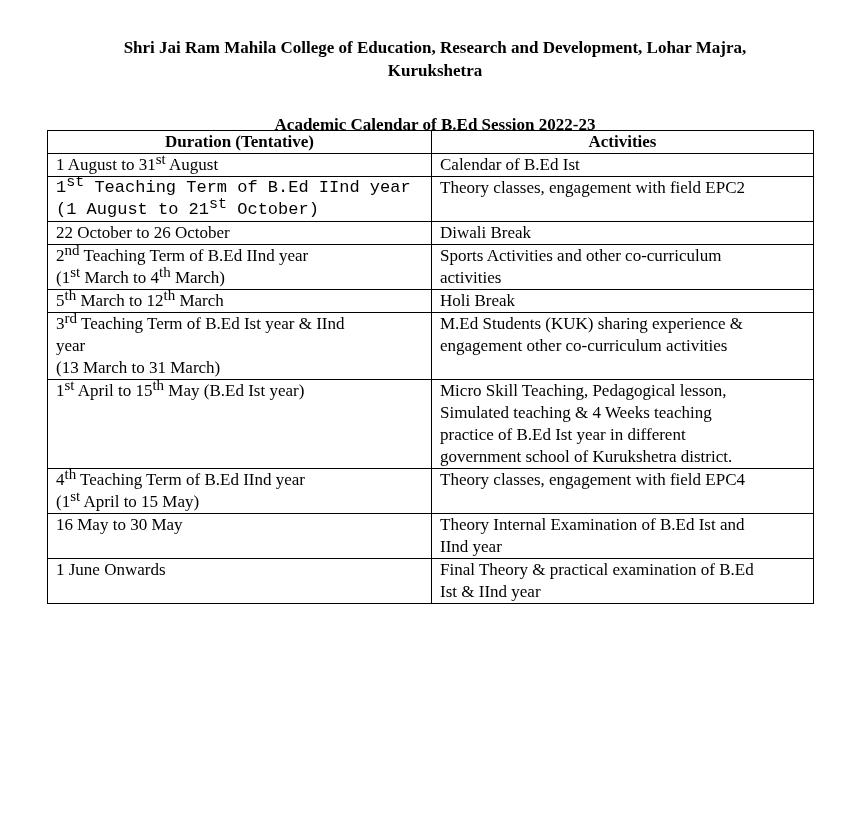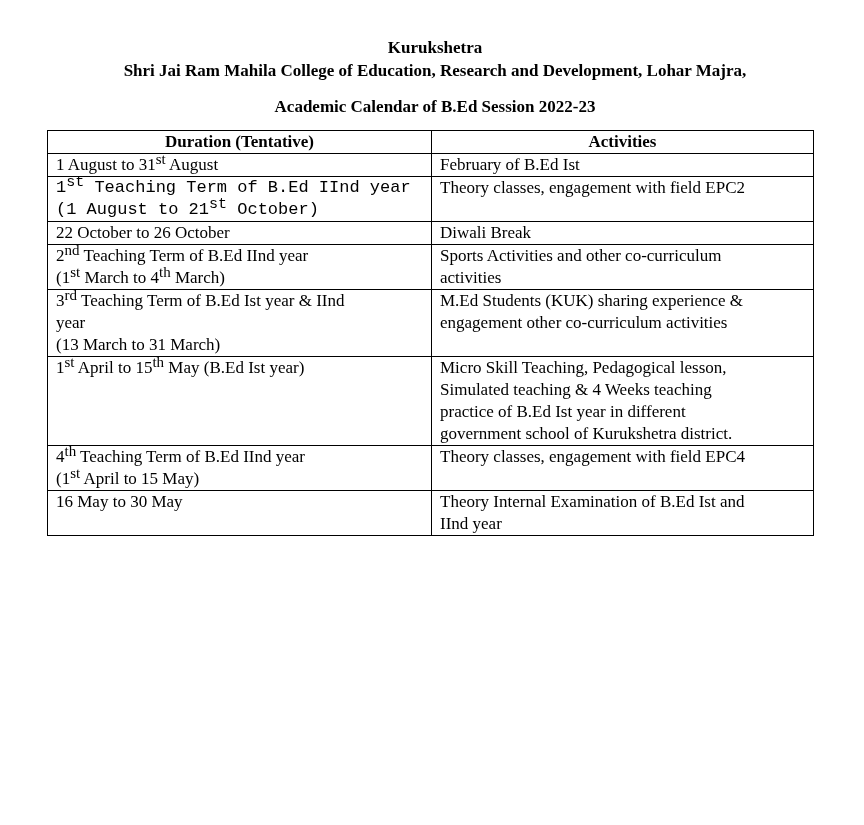--- a/index.html
+++ b/index.html
@@ -5,63 +5,63 @@
   html, body { margin: 0; padding: 0; background: #ffffff; }
   body {
     width: 864px; height: 825px; position: relative; overflow: hidden;
     font-family: "Liberation Serif", "DejaVu Serif", serif; color: #000;
   }
   .title {
     position: absolute; left: 40px; width: 790px; text-align: center;
     font-weight: bold; font-size: 17px; line-height: 23px;
   }
   #t1 { top: 36px; }
-  #t2 { top: 95px; }
+  #t2 { top: 113px; }
   table {
     position: absolute; left: 47px; top: 130px;
     width: 766px; border-collapse: collapse; table-layout: fixed;
     font-size: 17px; line-height: 22px;
   }
   col.c1 { width: 384px; }
   col.c2 { width: 382px; }
   th, td {
     border: 1.3px solid #000; vertical-align: top; text-align: left;
     padding: 0 0 0 8px; overflow: hidden;
   }
   th { font-weight: bold; text-align: center; padding: 0; height: 22px; }
   td .line { display: block; white-space: nowrap; }
   sup { font-size: 15px; line-height: 0; vertical-align: 6px; }
 </style>
 </head>
 <body>
 
 <div id="t1" class="title">
+  <div>Shri Jai Ram Mahila College of Education, Research and Development, Lohar Majra,</div>
   <div>Kurukshetra</div>
-  <div>Shri Jai Ram Mahila College of Education, Research and Development, Lohar Majra,</div>
 </div>
 <div id="t2" class="title">Academic Calendar of B.Ed Session 2022-23</div>
 
 <table>
   <colgroup>
       <col class="c1">
       <col class="c2">
     </colgroup>
   <thead>
     <tr>
       <th>Duration (Tentative)</th>
       <th>Activities</th>
     </tr>
   </thead>
   <tbody id="tbody">
       <tr style="height: 23px;">
         <td style="height: 22px;">
           <span class="line"><span>1 August to 31</span><sup>st</sup><span> August</span></span>
         </td>
         <td style="height: 22px;">
-          <span class="line"><span>February of B.Ed Ist</span></span>
+          <span class="line"><span>Calendar of B.Ed Ist</span></span>
         </td>
       </tr>
       <tr style="height: 44px;">
         <td style="height: 43px; font-family: Liberation Mono, monospace;">
           <span class="line"><span>1</span><sup>st</sup><span> Teaching Term of B.Ed IInd year</span></span>
           <span class="line"><span>(1 August to 21</span><sup>st</sup><span>  October)</span></span>
         </td>
         <td style="height: 43px;">
           <span class="line"><span>Theory classes, engagement with field EPC2</span></span>
         </td>
@@ -75,20 +75,28 @@
         </td>
       </tr>
       <tr style="height: 45px;">
         <td style="height: 44px;">
           <span class="line"><span>2</span><sup>nd</sup><span> Teaching Term of B.Ed IInd year</span></span>
           <span class="line"><span>(1</span><sup>st</sup><span> March to 4</span><sup>th</sup><span> March)</span></span>
         </td>
         <td style="height: 44px;">
           <span class="line"><span>Sports Activities and other co-curriculum</span></span>
           <span class="line"><span>activities</span></span>
+        </td>
+      </tr>
+      <tr style="height: 22px;">
+        <td style="height: 21px;">
+          <span class="line"><span>5</span><sup>th</sup><span> March to 12</span><sup>th</sup><span> March</span></span>
+        </td>
+        <td style="height: 21px;">
+          <span class="line"><span>Holi Break</span></span>
         </td>
       </tr>
       <tr style="height: 67px;">
         <td style="height: 66px;">
           <span class="line"><span>3</span><sup>rd</sup><span>  Teaching Term of B.Ed Ist year &amp; IInd</span></span>
           <span class="line"><span>year</span></span>
           <span class="line"><span>(13 March to 31 March)</span></span>
         </td>
         <td style="height: 66px;">
           <span class="line"><span>M.Ed Students (KUK) sharing experience &amp;</span></span>
@@ -117,14 +125,23 @@
       </tr>
       <tr style="height: 45px;">
         <td style="height: 44px;">
           <span class="line"><span>16 May to 30 May</span></span>
         </td>
         <td style="height: 44px;">
           <span class="line"><span>Theory  Internal Examination of B.Ed Ist and</span></span>
           <span class="line"><span>IInd year</span></span>
         </td>
       </tr>
+      <tr style="height: 43px;">
+        <td style="height: 42px;">
+          <span class="line"><span>1 June Onwards</span></span>
+        </td>
+        <td style="height: 42px;">
+          <span class="line"><span>Final Theory &amp; practical examination of B.Ed</span></span>
+          <span class="line"><span>Ist &amp; IInd year</span></span>
+        </td>
+      </tr>
     </tbody>
 </table>
 
 </body></html>

